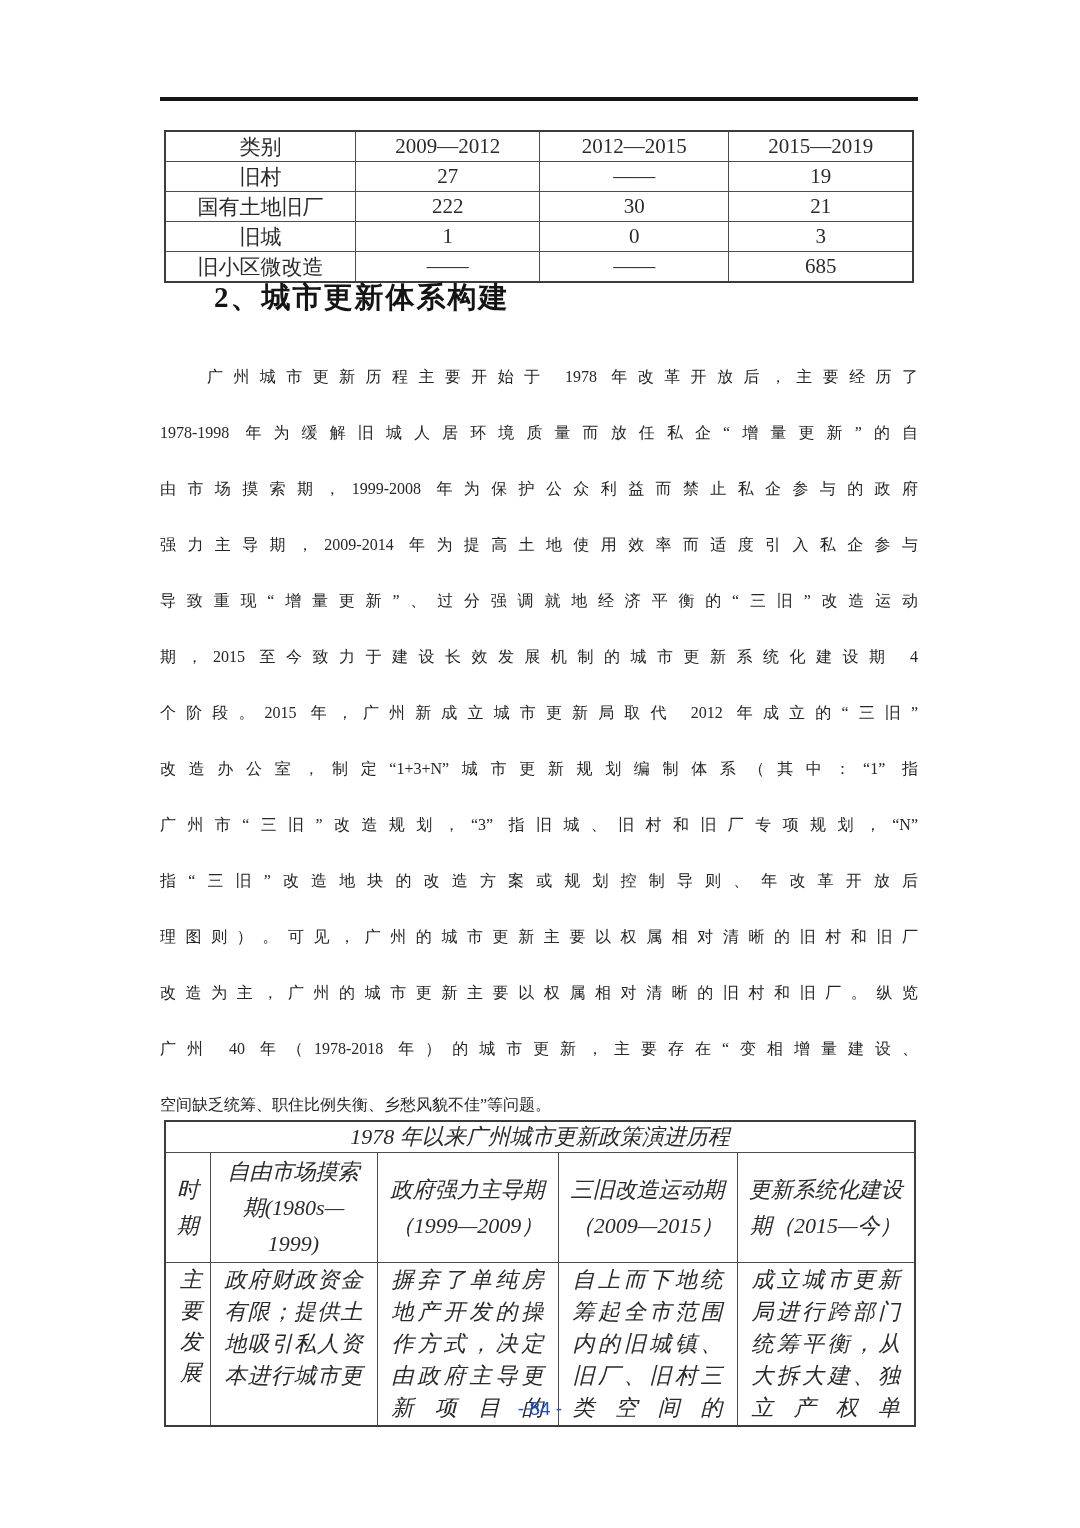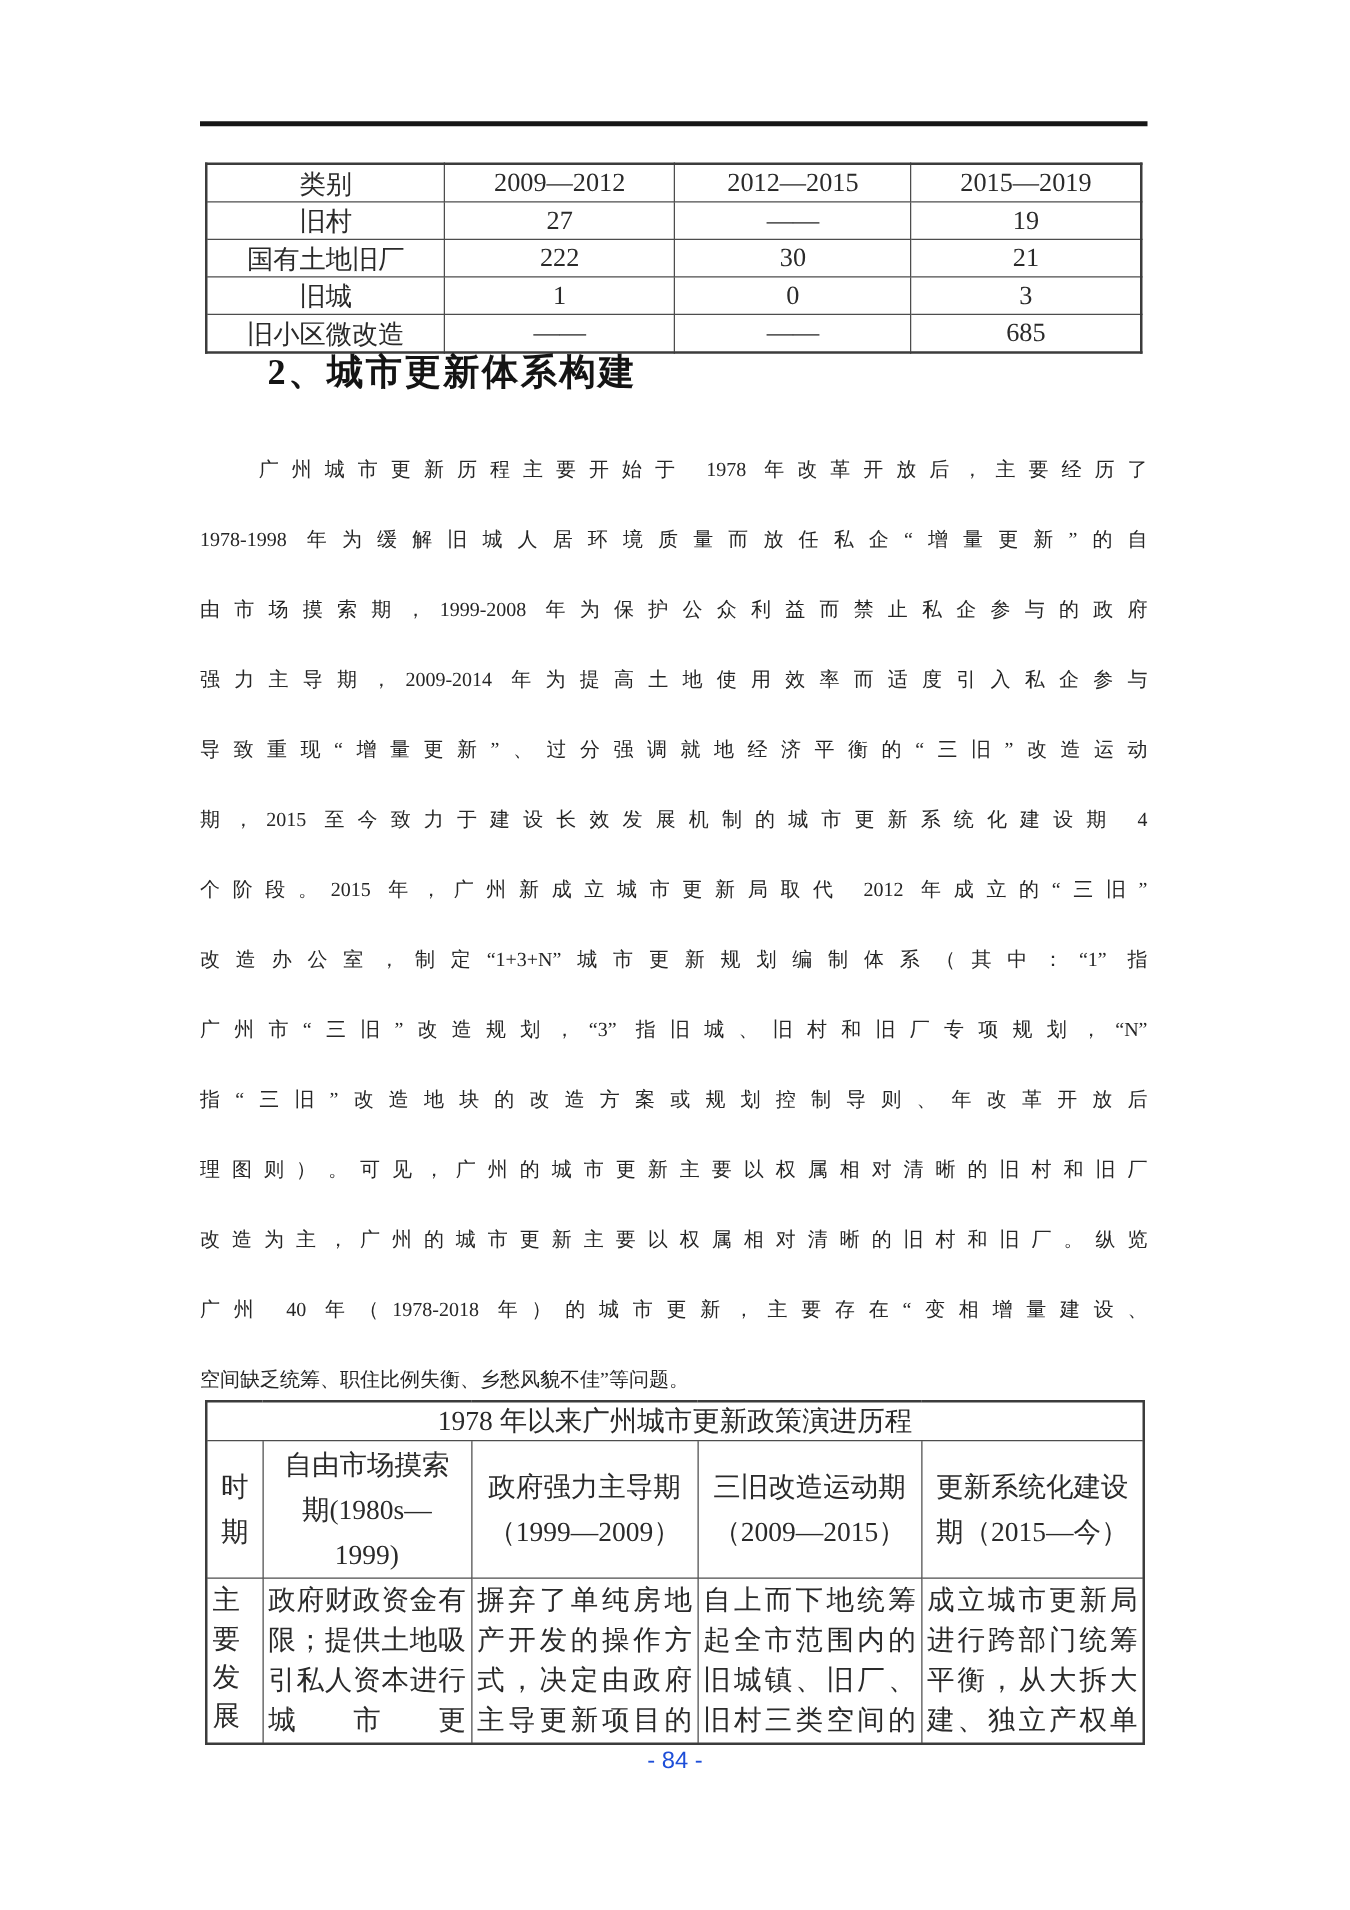--- a/index.html
+++ b/index.html
@@ -38,24 +38,24 @@
   }
   .pline.indent{text-indent:47px;}
   .pline.last{text-align-last:left;}
 
   
   .t2{
     position:absolute;left:164px;top:1120px;width:750px;
     border-collapse:collapse;table-layout:fixed;font-size:22px;color:#2a2a2a;
     border:2px solid #3c3c3c;
   }
-  .t2 td{border:1px solid #4d4d4d;vertical-align:middle;}
+  .t2 td{border:1px solid #4d4d4d;vertical-align:middle;font-style:italic;}
   .t2 .title-cell{height:29px;text-align:center;padding:0;}
   .t2 .head-row td{height:109px;text-align:center;line-height:36px;padding:0 9px;}
-  .t2 .body-row td{height:129px;vertical-align:top;line-height:32px;padding:1px 4px;
+  .t2 .body-row td{height:129px;vertical-align:top;line-height:32px;padding:1px 14px;
     text-align:justify;text-align-last:justify;}
   .t2 .vcell{
     text-align:center;text-align-last:center;word-break:break-all;
     padding:0 11px;vertical-align:middle;
   }
   .t2 .head-row .vcell{line-height:36px;}
   .t2 .body-row .vcell{line-height:31px;}
 
   
   .footer{

